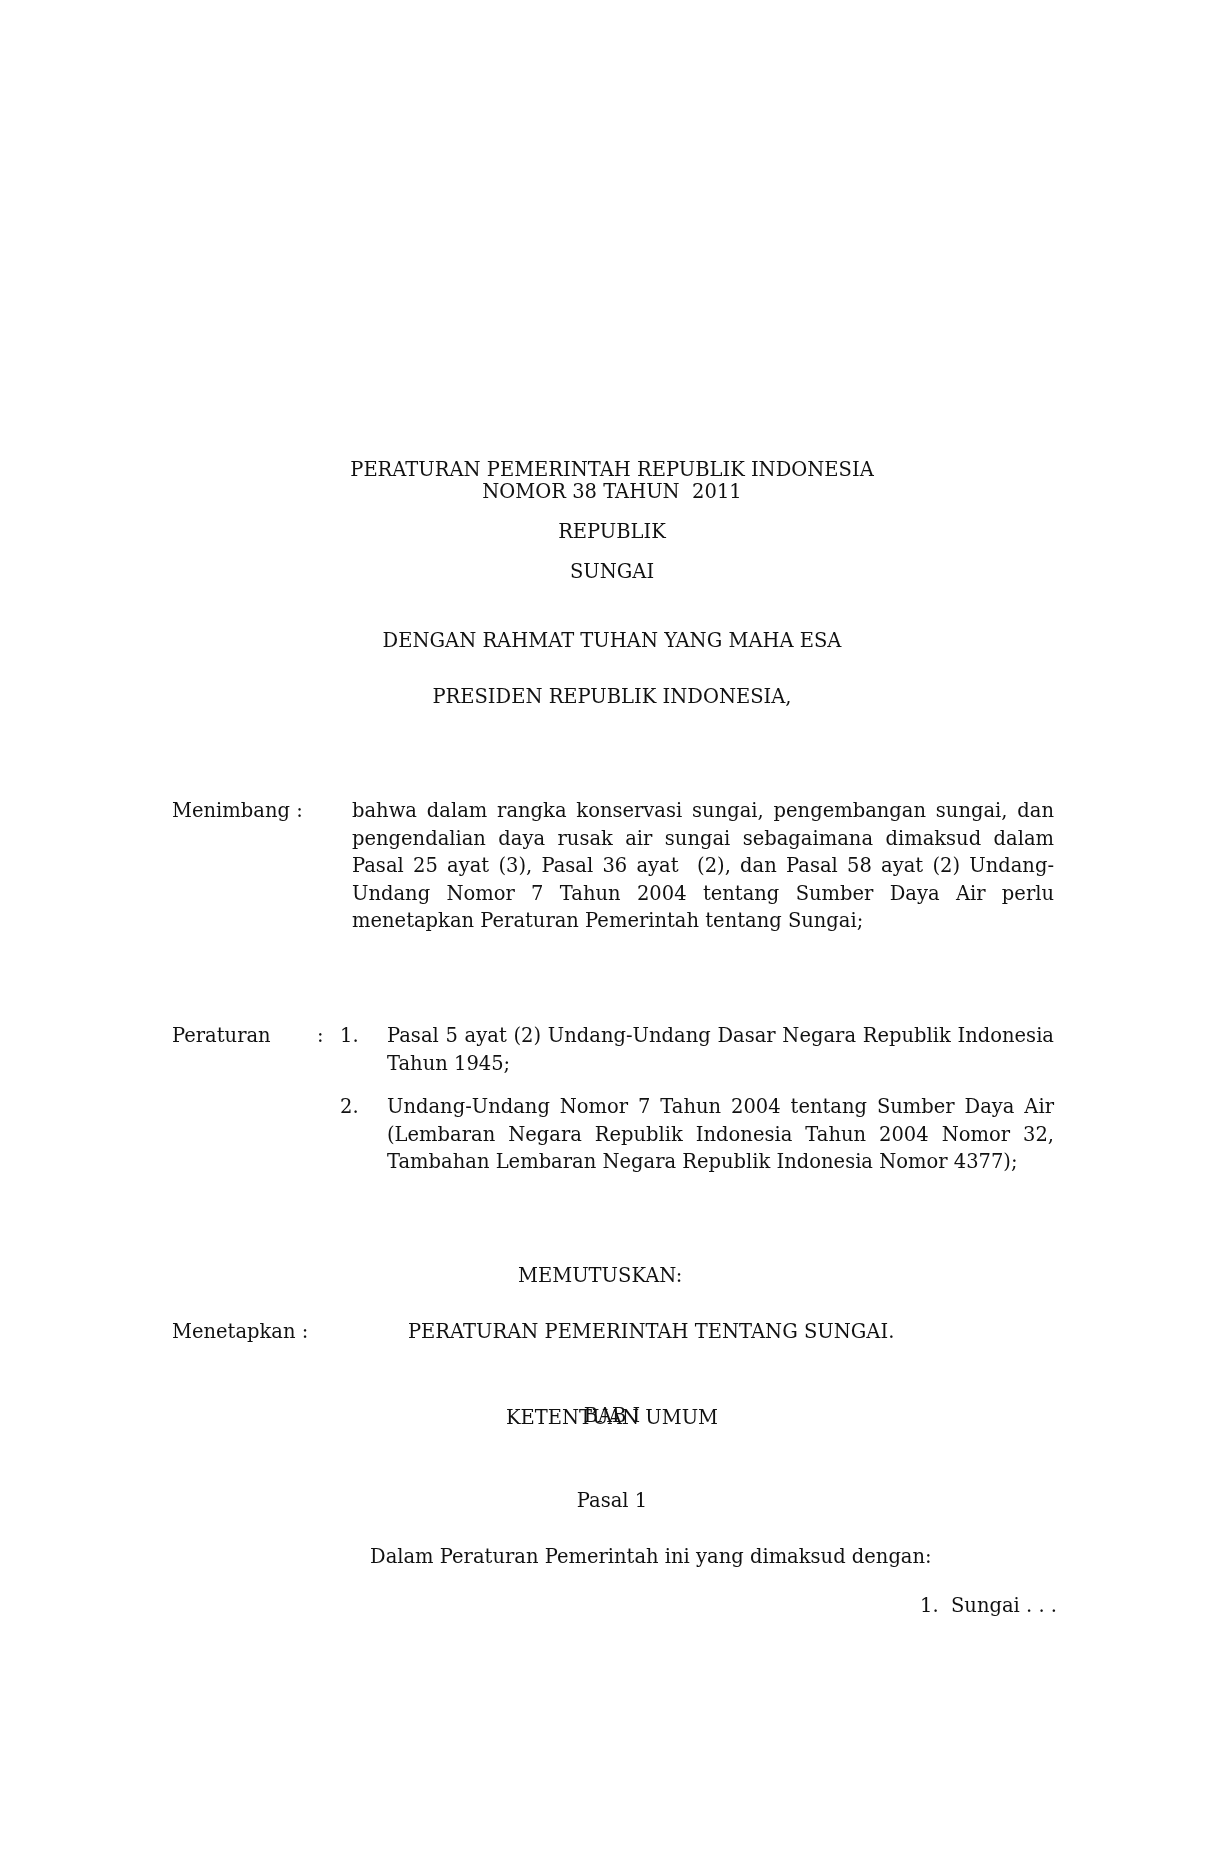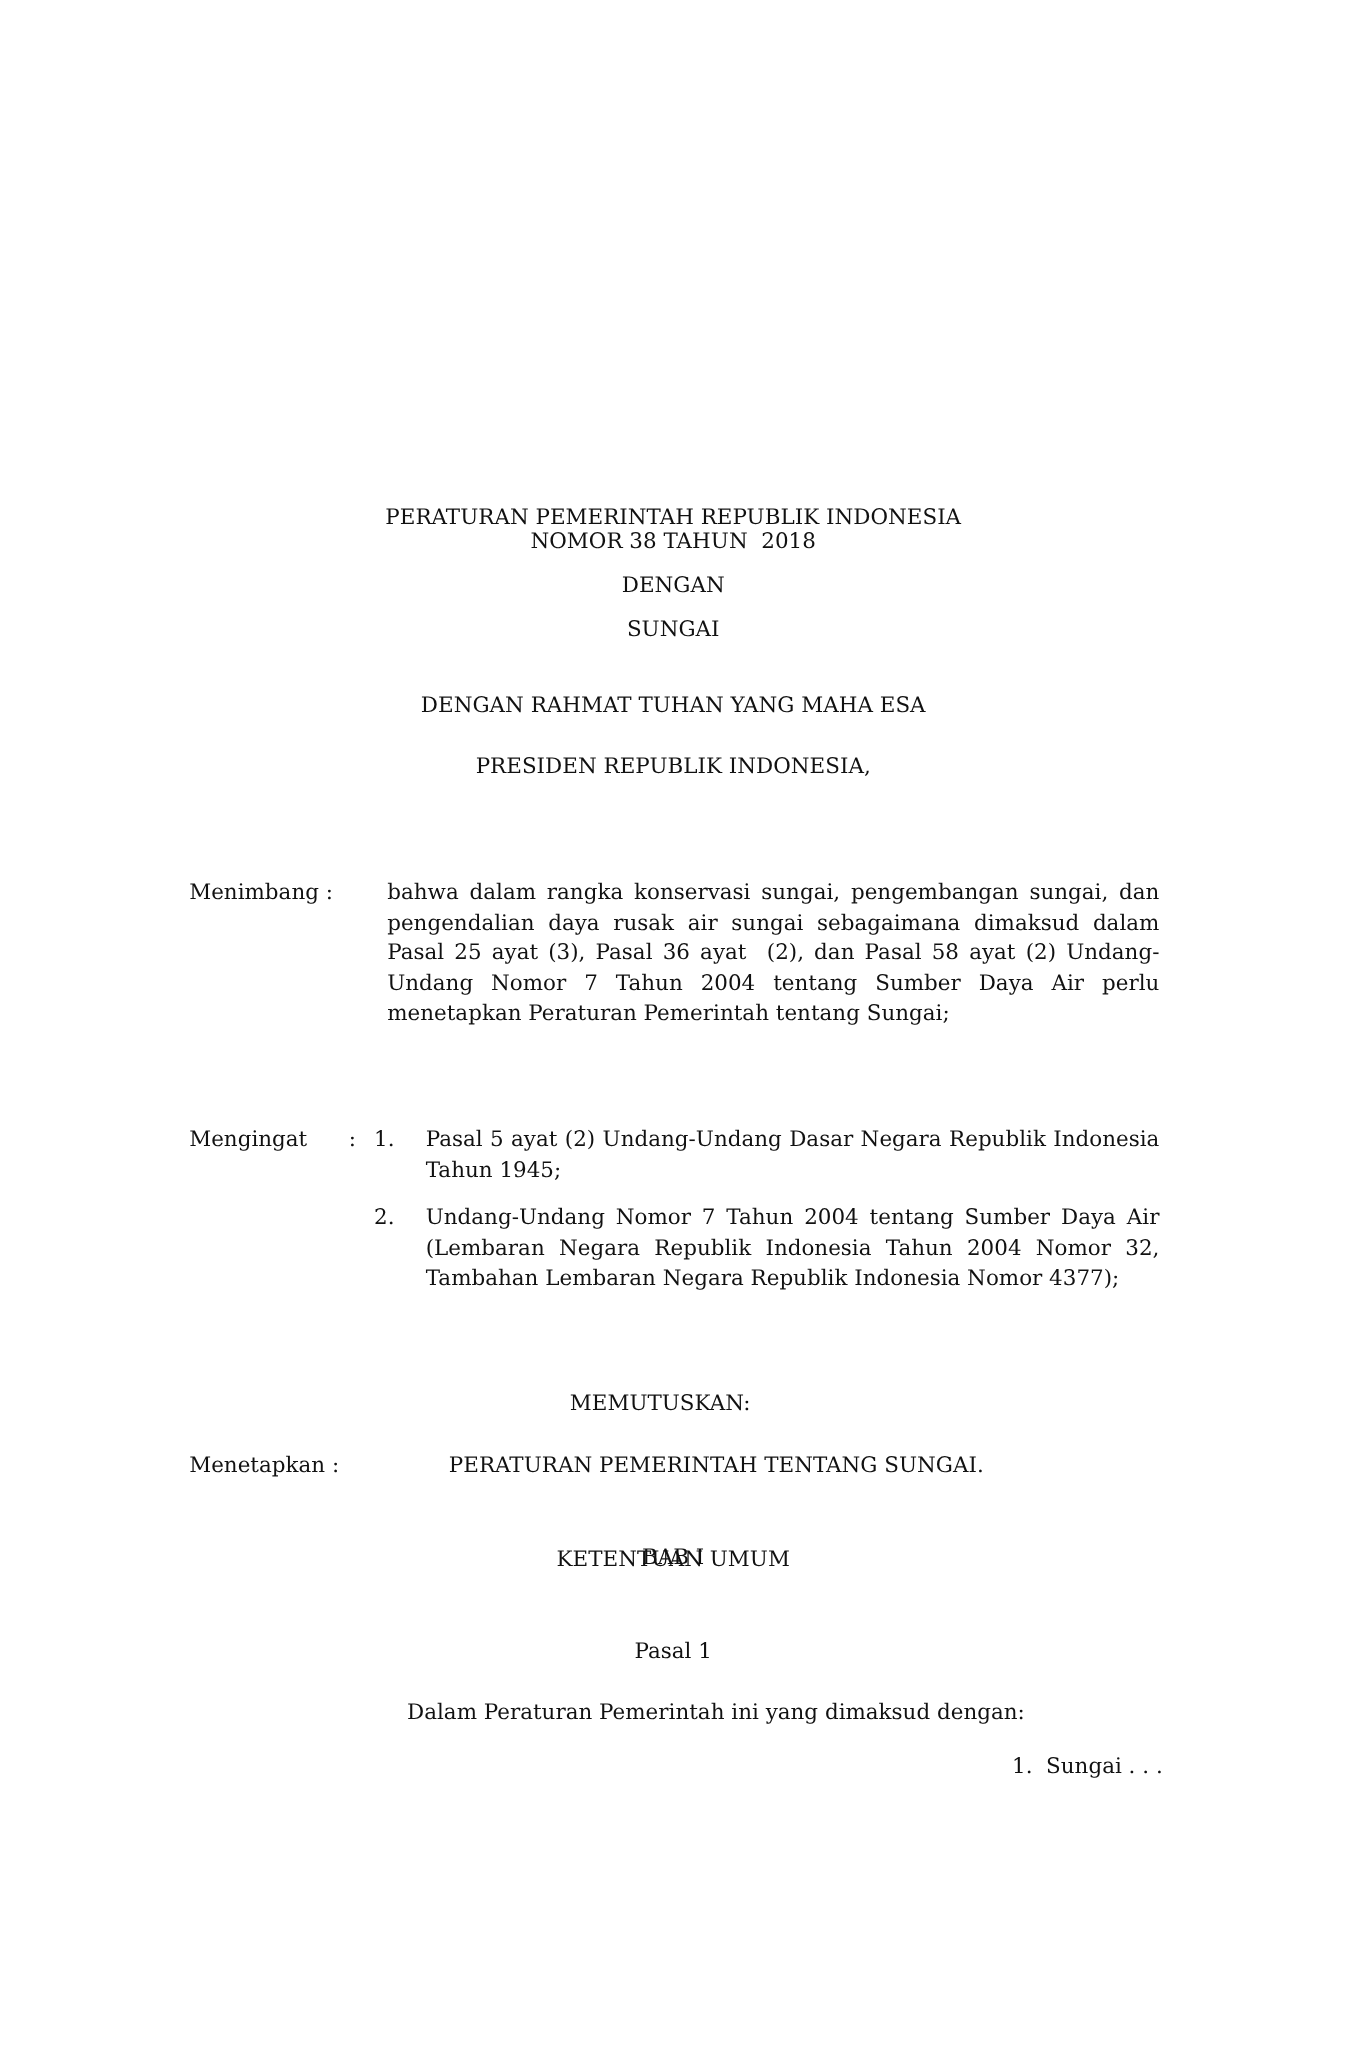--- a/index.html
+++ b/index.html
@@ -39,31 +39,31 @@
     white-space: nowrap;
     text-align: right;
   }
 </style>
 </head>
 <body>
 
 <div>
 
   <div class="abs center" style="top:456px;">PERATURAN PEMERINTAH REPUBLIK INDONESIA</div>
-  <div class="abs center" style="top:478px; white-space:pre;">NOMOR 38 TAHUN  2018</div>
-  <div class="abs center" style="top:518px;">DENGAN</div>
+  <div class="abs center" style="top:478px; white-space:pre;">NOMOR 38 TAHUN  2011</div>
+  <div class="abs center" style="top:518px;">REPUBLIK</div>
   <div class="abs center" style="top:558px;">SUNGAI</div>
 
   <div class="abs center" style="top:627px;">DENGAN RAHMAT TUHAN YANG MAHA ESA</div>
   <div class="abs center" style="top:683px;">PRESIDEN REPUBLIK INDONESIA,</div>
 
   <div class="label" style="left:172px; top:797px;">Menimbang :</div>
   <div class="block" style="left:352px; top:797px; width:702px; white-space:pre-wrap;">bahwa dalam rangka konservasi sungai, pengembangan sungai, dan pengendalian daya rusak air sungai sebagaimana dimaksud dalam Pasal 25 ayat (3), Pasal 36 ayat  (2), dan Pasal 58 ayat (2) Undang-Undang Nomor 7 Tahun 2004 tentang Sumber Daya Air perlu menetapkan Peraturan Pemerintah tentang Sungai;</div>
 
-  <div class="label" style="left:172px; top:1022px;">Mengingat</div>
+  <div class="label" style="left:172px; top:1022px;">Peraturan</div>
   <div class="label" style="left:317px; top:1022px;">:</div>
 
   <div class="label" style="left:340px; top:1022px;">1.</div>
   <div class="block" style="left:387px; top:1022px; width:667px;">Pasal 5 ayat (2) Undang-Undang Dasar Negara Republik Indonesia Tahun 1945;</div>
 
   <div class="label" style="left:340px; top:1093px;">2.</div>
   <div class="block" style="left:387px; top:1093px; width:667px;">Undang-Undang Nomor 7 Tahun 2004 tentang Sumber Daya Air (Lembaran Negara Republik Indonesia Tahun 2004 Nomor 32, Tambahan Lembaran Negara Republik Indonesia Nomor 4377);</div>
 
   <div class="abs" style="left:518px; top:1262px;">MEMUTUSKAN:</div>
 

